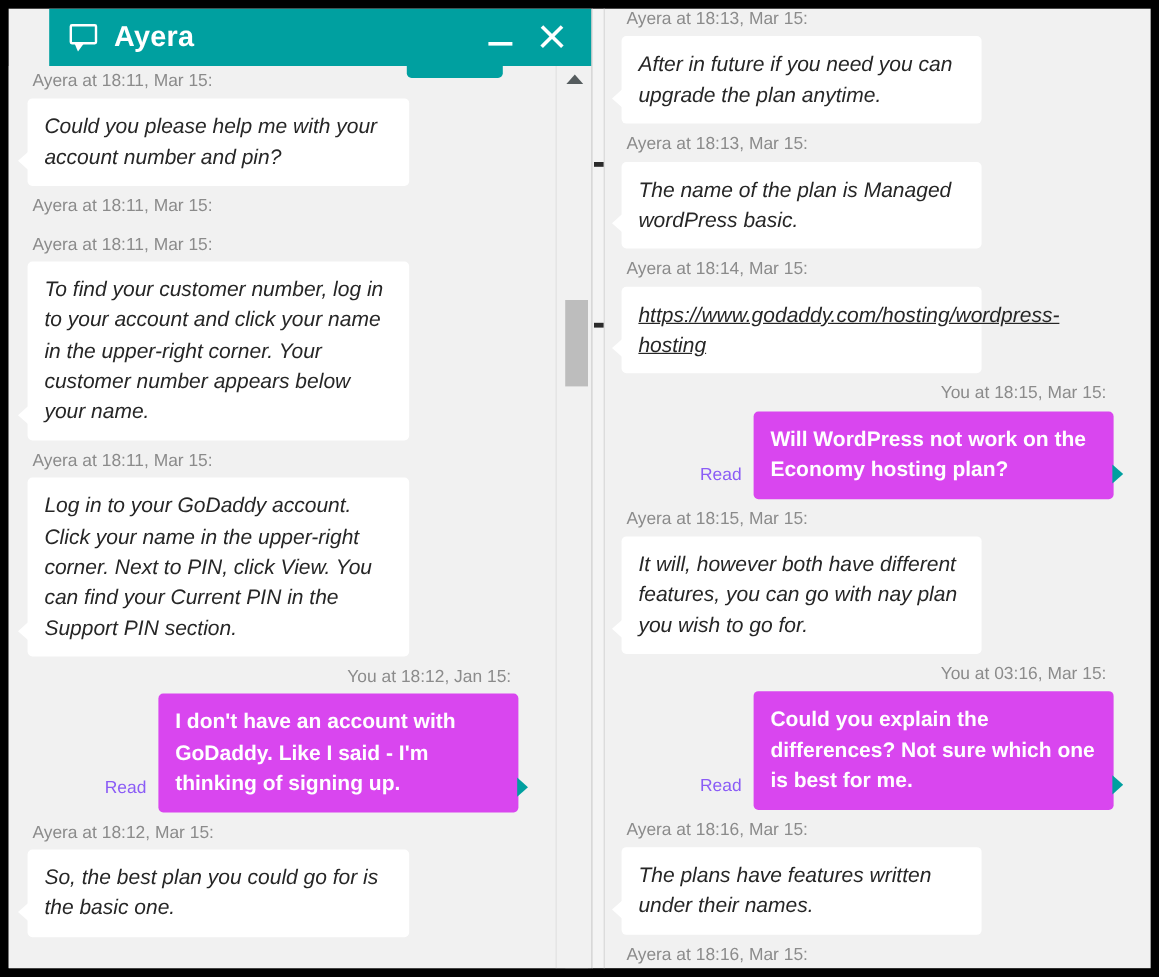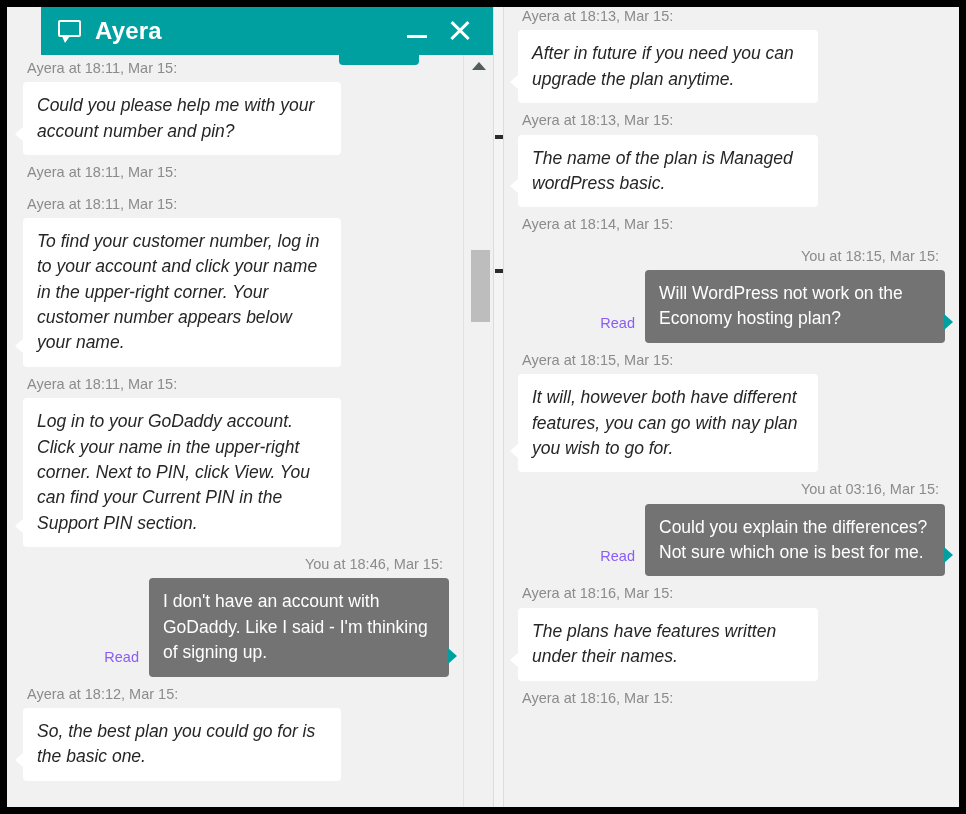--- a/index.html
+++ b/index.html
@@ -212,21 +212,21 @@
   }
   .gap-tick {
     position: absolute;
     left: 1px;
     width: 8px;
     height: 4px;
     background: #2b2b2b;
   }
 
   
-  .msg { margin: 0 0 4px 0; }
+  .msg { margin: 0 17px 4px 0; }
 
   .meta {
     font-size: 14.5px;
     color: #8b8b8b;
     line-height: 1.2;
     padding: 5px 2px 5px 4px;
   }
   .meta.out { text-align: right; padding-right: 6px; }
 
   .row-in  { display: block; position: relative; }
@@ -254,23 +254,23 @@
     position: absolute;
     left: -8px;
     bottom: 13px;
     width: 0; height: 0;
     border-top: 8px solid transparent;
     border-bottom: 8px solid transparent;
     border-right: 9px solid #ffffff;
   }
 
   .bubble.out {
-    background: #737373;
+    background: #d946ef;
     color: #ffffff;
-    font-weight: normal;
+    font-weight: bold;
     display: inline-block;
     max-width: 300px;
   }
   .bubble.out::after {
     content: "";
     position: absolute;
     right: -8px;
     bottom: 13px;
     width: 0; height: 0;
     border-top: 8px solid transparent;
@@ -328,21 +328,21 @@
           </div>
           <div class="msg">
             <div class="meta">Ayera at 18:11, Mar 15:</div>
             <div class="row-in"><div class="bubble in">To find your customer number, log in to your account and click your name in the upper-right corner. Your customer number appears below your name.</div></div>
           </div>
           <div class="msg">
             <div class="meta">Ayera at 18:11, Mar 15:</div>
             <div class="row-in"><div class="bubble in">Log in to your GoDaddy account. Click your name in the upper-right corner. Next to PIN, click View. You can find your Current PIN in the Support PIN section.</div></div>
           </div>
           <div class="msg">
-            <div class="meta out">You at 18:46, Mar 15:</div>
+            <div class="meta out">You at 18:12, Jan 15:</div>
             <div class="row-out">
               <span class="read-label">Read</span>
               <div class="bubble out">I don't have an account with GoDaddy. Like I said - I'm thinking of signing up.</div>
             </div>
           </div>
           <div class="msg">
             <div class="meta">Ayera at 18:12, Mar 15:</div>
             <div class="row-in"><div class="bubble in">So, the best plan you could go for is the basic one.</div></div>
           </div>
         </div>
@@ -364,20 +364,21 @@
       <div class="msg">
         <div class="meta">Ayera at 18:13, Mar 15:</div>
         <div class="row-in"><div class="bubble in">After in future if you need you can upgrade the plan anytime.</div></div>
       </div>
       <div class="msg">
         <div class="meta">Ayera at 18:13, Mar 15:</div>
         <div class="row-in"><div class="bubble in">The name of the plan is Managed wordPress basic.</div></div>
       </div>
       <div class="msg">
         <div class="meta">Ayera at 18:14, Mar 15:</div>
+        <div class="row-in"><div class="bubble in link">https://www.godaddy.com/hosting/wordpress-hosting</div></div>
       </div>
       <div class="msg">
         <div class="meta out">You at 18:15, Mar 15:</div>
         <div class="row-out">
           <span class="read-label">Read</span>
           <div class="bubble out">Will WordPress not work on the Economy hosting plan?</div>
         </div>
       </div>
       <div class="msg">
         <div class="meta">Ayera at 18:15, Mar 15:</div>

